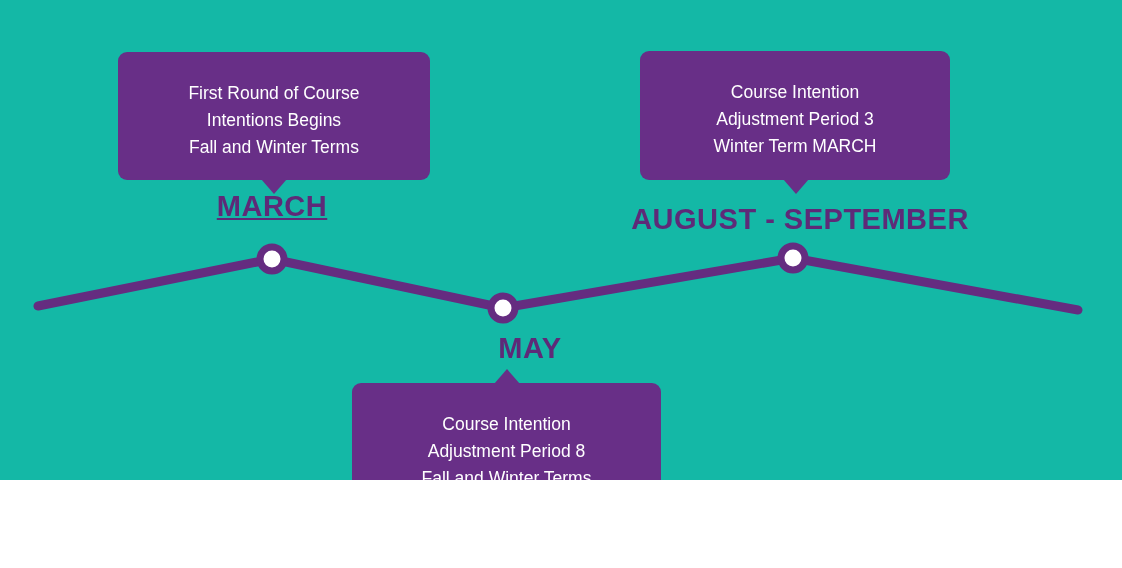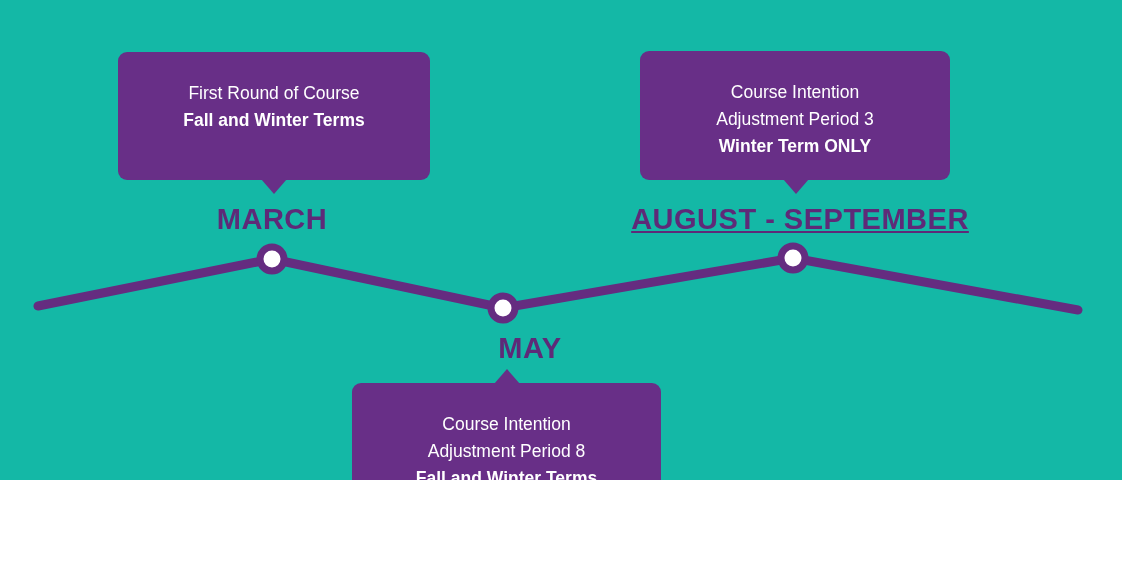--- a/index.html
+++ b/index.html
@@ -25,21 +25,21 @@
     background: #682F87;
     border-radius: 9px;
     color: #ffffff;
     text-align: center;
     font-size: 17.5px;
     line-height: 27px;
     box-sizing: border-box;
     padding-top: 28px;
   }
   .callout .bold-line {
-    font-weight: 700;
+    font-weight: 400;
   }
   .tail {
     position: absolute;
     width: 0;
     height: 0;
     border-left: 13px solid transparent;
     border-right: 13px solid transparent;
   }
   .tail-down {
     bottom: -14px;
@@ -67,35 +67,36 @@
 
   <svg class="timeline-svg" width="1122" height="568" viewBox="0 0 1122 568">
     <polyline points="38,306 272,259 503,308 793,258 1078,310" fill="none" stroke="#652C80" stroke-width="9" stroke-linecap="round" stroke-linejoin="round"></polyline>
     <circle cx="272" cy="259" r="12" fill="#ffffff" stroke="#652C80" stroke-width="7"></circle>
     <circle cx="503" cy="308" r="12" fill="#ffffff" stroke="#652C80" stroke-width="7"></circle>
     <circle cx="793" cy="258" r="12" fill="#ffffff" stroke="#652C80" stroke-width="7"></circle>
   </svg>
 
   <div class="callout" style="left:118px; top:52px; width:312px; height:128px;">
     <div>First Round of Course</div>
+    <div>Intentions Begins</div>
     <div class="bold-line">Fall and Winter Terms</div>
     <div class="tail tail-down" style="left:143px;"></div>
   </div>
 
   <div class="callout" style="left:640px; top:51px; width:310px; height:129px;">
     <div>Course Intention</div>
     <div>Adjustment Period 3</div>
-    <div class="bold-line">Winter Term ONLY</div>
+    <div class="bold-line">Winter Term MARCH</div>
     <div class="tail tail-down" style="left:143px;"></div>
   </div>
 
   <div class="callout" style="left:352px; top:383px; width:309px; height:124px;">
     <div>Course Intention</div>
     <div>Adjustment Period 8</div>
     <div class="bold-line">Fall and Winter Terms</div>
     <div class="tail tail-up" style="left:142px;"></div>
   </div>
 
-  <div class="month-label" style="left:272px; top:203px;">MARCH</div>
+  <div class="month-label" style="left:272px; top:190px;text-decoration:underline;">MARCH</div>
   <div class="month-label" style="left:530px; top:332px;">MAY</div>
-  <div class="month-label" style="left:800px; top:203px;text-decoration:underline;">AUGUST - SEPTEMBER</div>
+  <div class="month-label" style="left:800px; top:203px;">AUGUST - SEPTEMBER</div>
 
 </div>
 
 </body></html>

